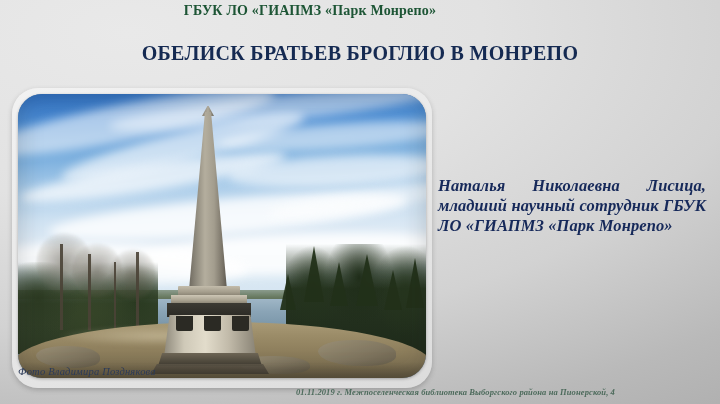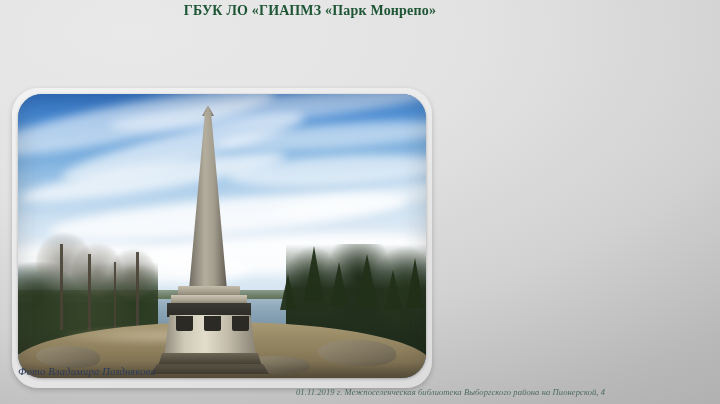--- a/index.html
+++ b/index.html
@@ -291,30 +291,32 @@
     position: absolute;
     left: 296px;
     top: 387px;
     width: 420px;
     font-family: "Liberation Serif", serif;
     font-style: italic;
     font-size: 8.5px;
     color: #4d6b5c;
     letter-spacing: 0.1px;
     white-space: nowrap;
+    font-weight: bold;
   }
 </style>
 </head>
 <body>
 
 <div id="slide">
 
   <div class="org-header">ГБУК ЛО «ГИАПМЗ «Парк Монрепо»</div>
 
   <div class="slide-title">
+    <span>ОБЕЛИСК БРАТЬЕВ БРОГЛИО В МОНРЕПО</span>
   </div>
 
   <div class="photo-card"></div>
 
   <div class="photo-frame">
     <div class="ph sky">
       <div class="ph cloud c1"></div>
       <div class="ph cloud c2"></div>
       <div class="ph cloud c3"></div>
       <div class="ph cloud c4"></div>
@@ -364,16 +366,19 @@
     <div class="ph ped-notch pn2"></div>
     <div class="ph ped-notch pn3"></div>
     <div class="ph base"></div>
     <div class="ph base2"></div>
 
     <div class="ph vignette"></div>
   </div>
 
   <div class="photo-caption">Фото Владимира Позднякова</div>
 
+  <div class="author-block">
+    <p>Наталья Николаевна Лисица, младший научный сотрудник ГБУК ЛО «ГИАПМЗ «Парк Монрепо»</p>
+  </div>
 
   <div class="footer-note">01.11.2019 г. Межпоселенческая библиотека Выборгского района на Пионерской, 4</div>
 
 </div>
 
 </body></html>

